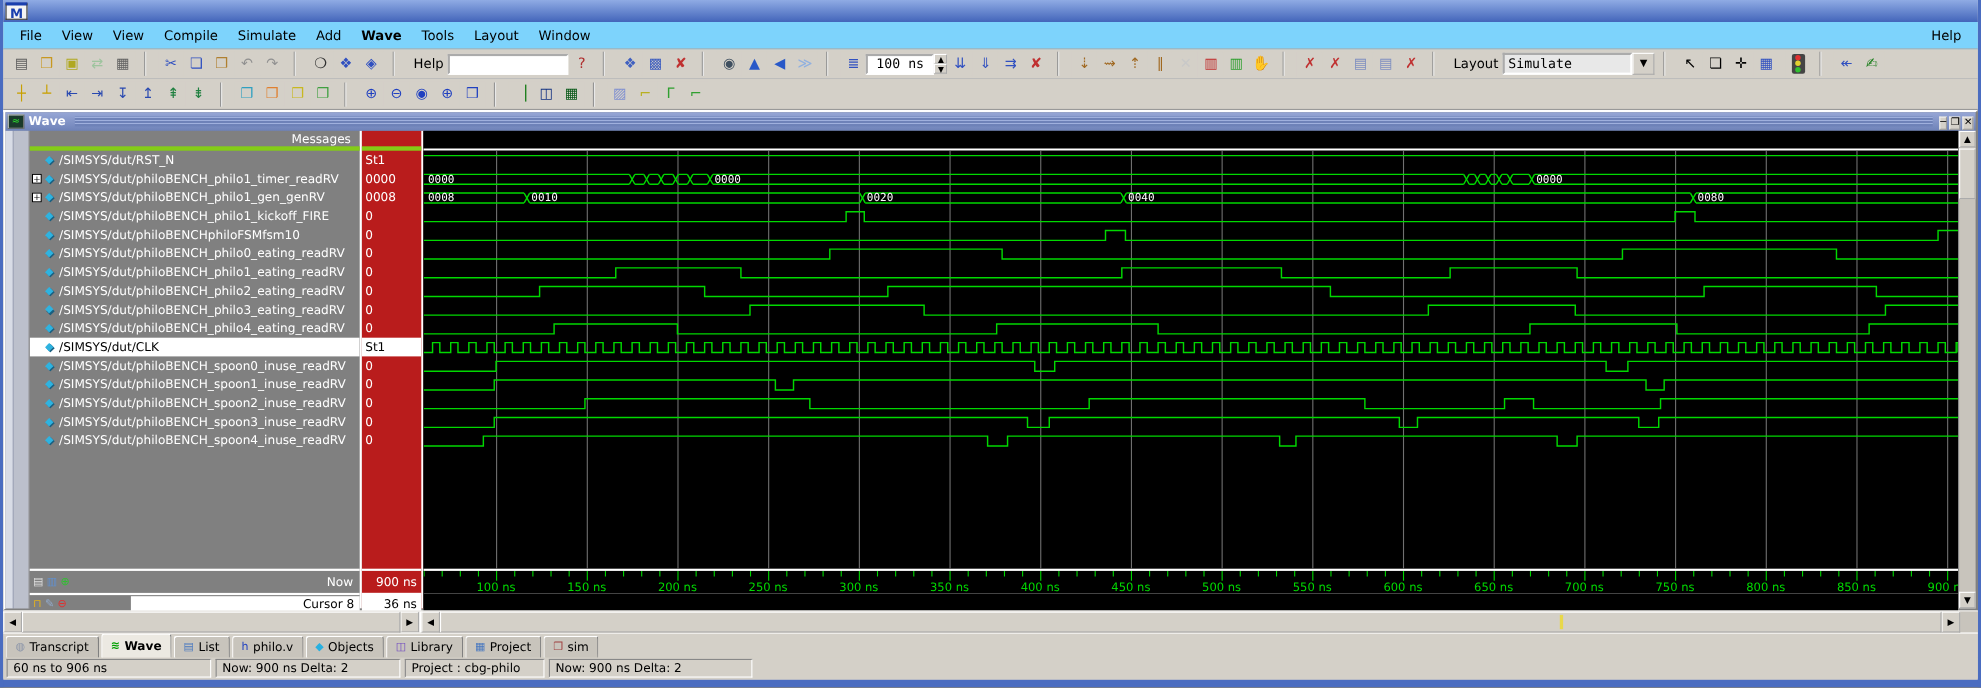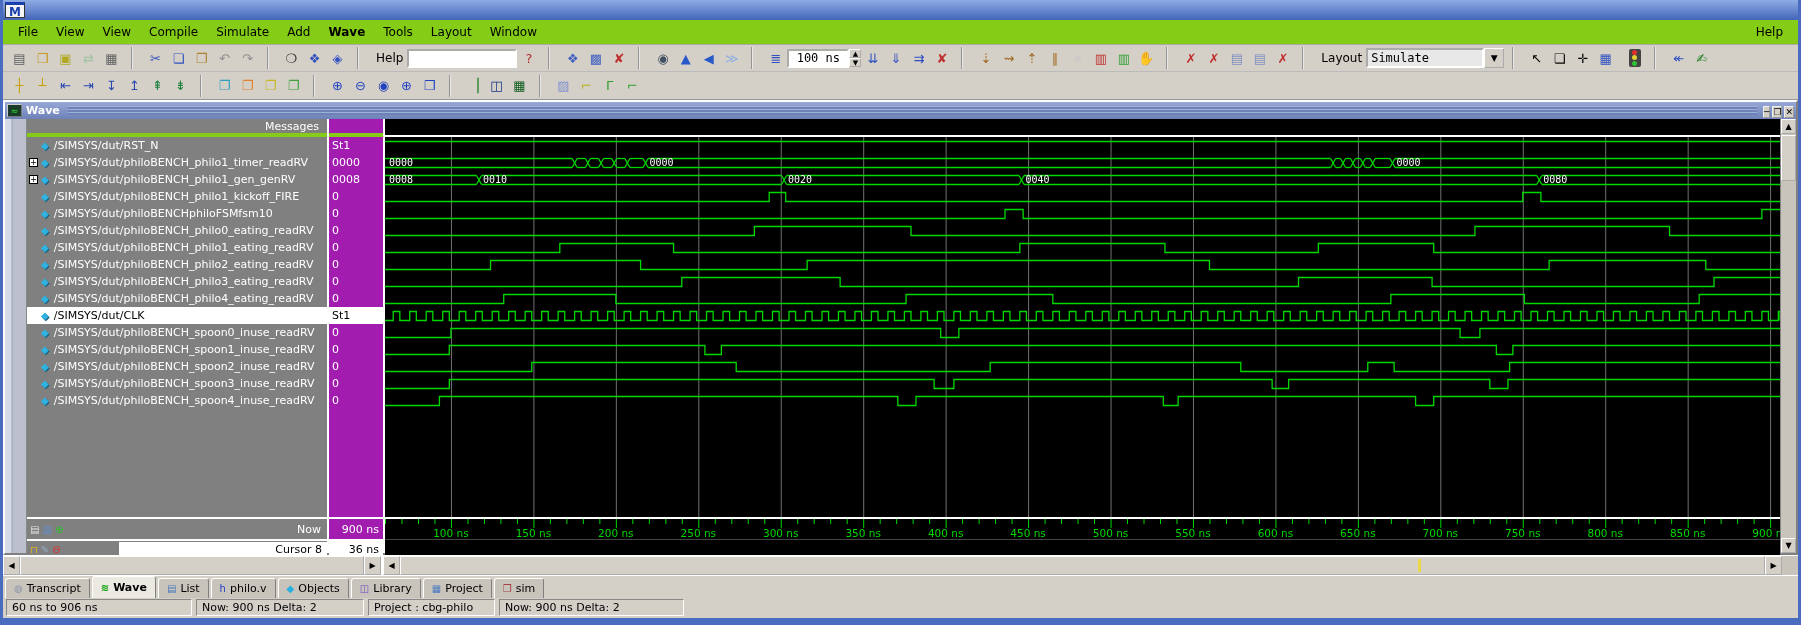--- a/index.html
+++ b/index.html
@@ -8,21 +8,21 @@
   .window { width:1801px; height:625px; display:flex; flex-direction:column;
     border-left:3px solid #4a6cc0; border-right:3px solid #4a6cc0; border-bottom:7px solid #4a6cc0; background:#d4d0c8; }
 
   
   .titlebar { height:20px; background:linear-gradient(#8fabe4,#4365ba); display:flex; align-items:center; position:relative; flex:none; }
   .title-logo { width:20px; height:16px; margin-left:2px; background:#f4f4f4; color:#1a3fae; font-weight:bold;
     font-size:12px; text-align:center; line-height:14px; border:1px solid #333; border-top:3px solid #1a3fae; }
   .title-text { position:absolute; left:0; right:0; text-align:center; color:#fff; font-weight:bold; font-size:13px; }
 
   
-  .menubar { height:25px; background:#84cc16; display:flex; align-items:center; padding:0 6px; border-bottom:1px solid #aaa; flex:none; }
+  .menubar { height:25px; background:#7dd3fc; display:flex; align-items:center; padding:0 6px; border-bottom:1px solid #aaa; flex:none; }
   .menu-item { padding:3px 9px; color:#000; }
   .menu-item.bold { font-weight:bold; }
   .menu-spacer { flex:1; }
 
   
   .toolbar { display:flex; align-items:center; background:#d4d0c8; padding:1px 2px; flex:none; }
   .toolbar1 { height:27px; border-bottom:1px solid #bbb; }
   .toolbar2 { height:28px; border-bottom:1px solid #999; }
   .tgroup { display:flex; align-items:center; padding:0 3px; }
   .tsep { width:7px; height:22px; border-left:2px groove #e8e8e8; margin:0 3px 0 5px; }
@@ -50,21 +50,21 @@
     line-height:12px; text-align:center; border:1px outset #ccc; }
   .panel-title-text { font-size:11px; font-weight:bold; margin-right:8px; }
   .panel-grip { flex:1; height:9px; background:repeating-linear-gradient(#9fb0dd 0 1px,#6e82b8 1px 3px); margin-right:6px; }
   .panel-btn { width:15px; height:13px; border:1px outset #eee; background:#d4d0c8; color:#000; font-size:9px;
     line-height:11px; text-align:center; margin-right:2px; }
 
   .panel-body { flex:1; display:flex; min-height:0; }
   .dock-strip { width:22px; flex:none; background:#bcc0cc; border-right:1px solid #888;
     background-image:linear-gradient(90deg,#d8dce6 6px,#9aa0b4 7px,#bcc0cc 8px); }
   .names-col { width:302px; flex:none; display:flex; flex-direction:column; background:#808080; border-right:2px solid #fff; }
-  .values-col { width:56px; flex:none; display:flex; flex-direction:column; background:#a21caf; border-right:2px solid #fff; }
+  .values-col { width:56px; flex:none; display:flex; flex-direction:column; background:#b91c1c; border-right:2px solid #fff; }
   .wave-col { flex:1; display:flex; flex-direction:column; background:#000; min-width:0; }
   .vscroll { width:16px; flex:none; background:#c8c4bc; display:flex; flex-direction:column; border-left:1px solid #888; }
   .vs-btn { height:15px; border:1px outset #fff; background:#d4d0c8; font-size:8px; text-align:center; line-height:13px; }
   .vs-thumb { height:46px; border:1px outset #fff; background:#d4d0c8; margin-top:1px; }
   .vs-track { flex:1; }
 
   .col-header { height:18px; flex:none; border-bottom:4px solid #84cc16; color:#fff; font-size:11px;
     display:flex; align-items:center; justify-content:flex-end; padding:0 8px; }
   .wave-col .col-header { border-bottom:2px solid #fff; background:#000; }
   .rows-wrap { height:380px; flex:none; position:relative; overflow:hidden; }

